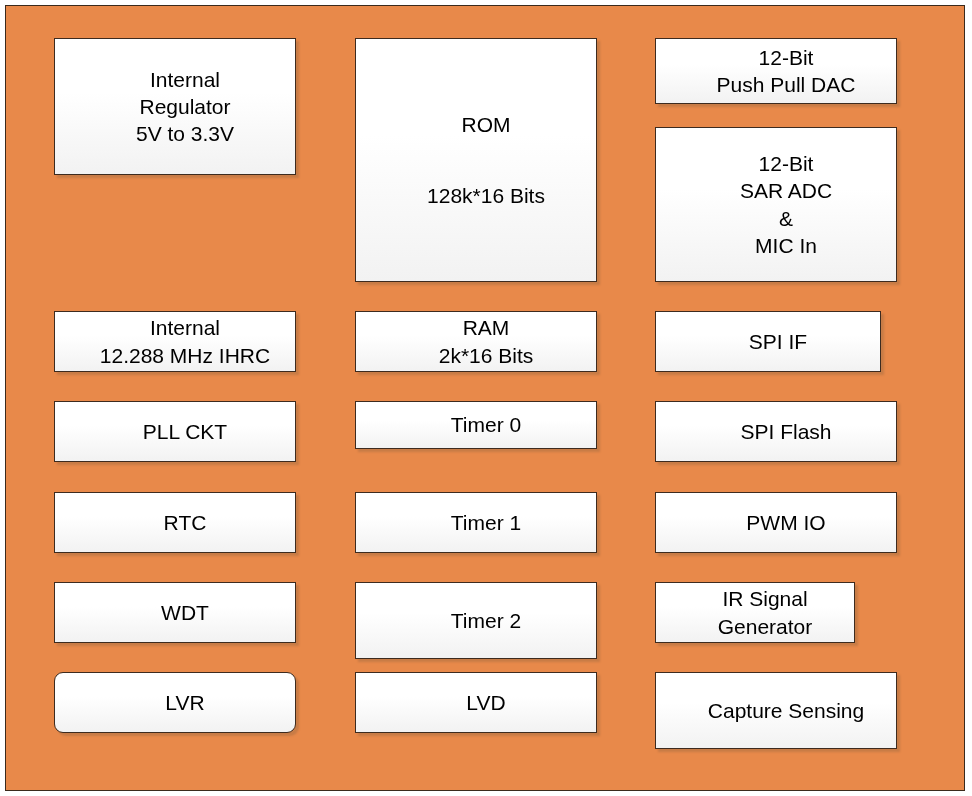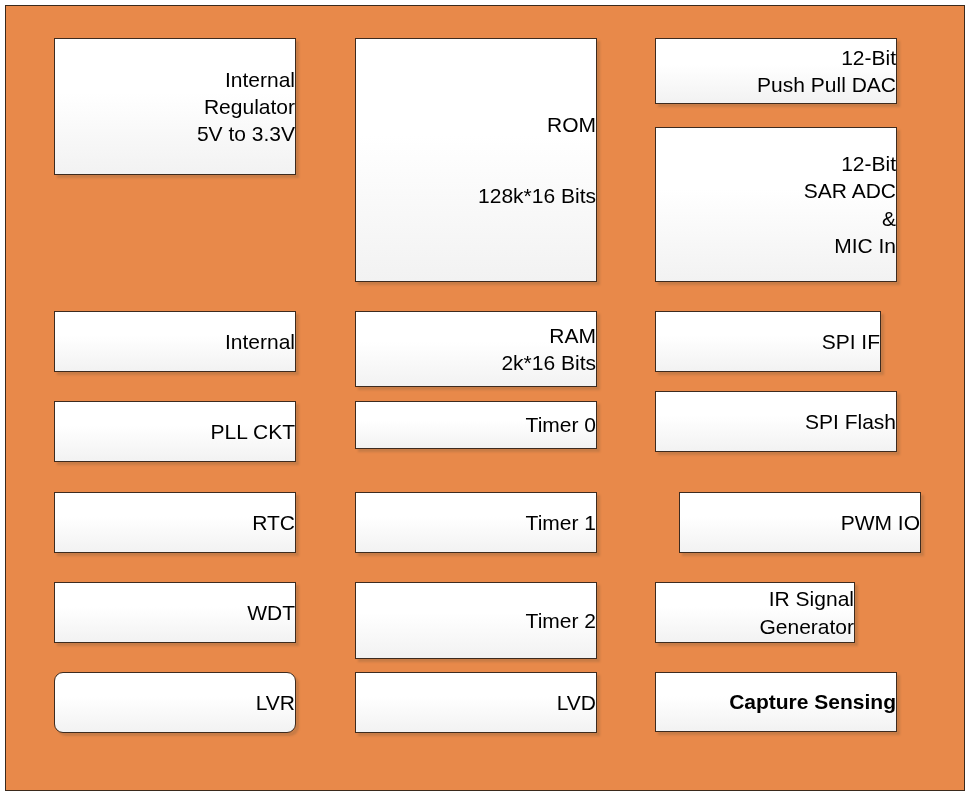--- a/index.html
+++ b/index.html
@@ -29,21 +29,21 @@
     box-sizing: border-box;
   }
   .block {
     position: absolute;
     box-sizing: border-box;
     border: 1px solid #3d2b1f;
     background: linear-gradient(to bottom, #ffffff 0%, #fdfdfd 45%, #f2f2f2 100%);
     box-shadow: 3px 3px 2px rgba(120, 90, 60, 0.28);
     display: flex;
     flex-direction: column;
-    align-items: flex-end;
+    align-items: center;
     justify-content: center;
     text-align: center;
     color: #000000;
     font-family: "Liberation Sans", sans-serif;
     font-size: 21px;
     line-height: 1.30;
     letter-spacing: 0px;
     user-select: none;
     padding-left: 20px;
   }
@@ -61,40 +61,41 @@
 <div id="canvas">
   <div id="board" style="background: rgb(232, 137, 74);">
       <div style="position: absolute; left: 0px; top: 0px; width: 100%; height: 100%;">
         <div class="block" style="left: 48px; top: 32px; width: 242px; height: 137px; border-color: rgb(61, 43, 31); color: rgb(0, 0, 0); background: linear-gradient(rgb(255, 255, 255) 0%, rgb(255, 255, 255) 40%, rgb(242, 242, 242) 100%);">
           <span class="line">Internal</span>
           <span class="line">Regulator</span>
           <span class="line">5V to 3.3V</span>
         </div>
         <div class="block" style="left: 48px; top: 305px; width: 242px; height: 61px; border-color: rgb(61, 43, 31); color: rgb(0, 0, 0); background: linear-gradient(rgb(255, 255, 255) 0%, rgb(255, 255, 255) 40%, rgb(242, 242, 242) 100%);">
           <span class="line">Internal</span>
+          <span class="line">12.288 MHz IHRC</span>
         </div>
         <div class="block" style="left: 48px; top: 395px; width: 242px; height: 61px; border-color: rgb(61, 43, 31); color: rgb(0, 0, 0); background: linear-gradient(rgb(255, 255, 255) 0%, rgb(255, 255, 255) 40%, rgb(242, 242, 242) 100%);">
           <span class="line">PLL CKT</span>
         </div>
         <div class="block" style="left: 48px; top: 486px; width: 242px; height: 61px; border-color: rgb(61, 43, 31); color: rgb(0, 0, 0); background: linear-gradient(rgb(255, 255, 255) 0%, rgb(255, 255, 255) 40%, rgb(242, 242, 242) 100%);">
           <span class="line">RTC</span>
         </div>
         <div class="block" style="left: 48px; top: 576px; width: 242px; height: 61px; border-color: rgb(61, 43, 31); color: rgb(0, 0, 0); background: linear-gradient(rgb(255, 255, 255) 0%, rgb(255, 255, 255) 40%, rgb(242, 242, 242) 100%);">
           <span class="line">WDT</span>
         </div>
         <div class="block" style="left: 48px; top: 666px; width: 242px; height: 61px; border-color: rgb(61, 43, 31); color: rgb(0, 0, 0); background: linear-gradient(rgb(255, 255, 255) 0%, rgb(255, 255, 255) 40%, rgb(242, 242, 242) 100%); border-radius: 9px;">
           <span class="line">LVR</span>
         </div>
       </div>
       <div style="position: absolute; left: 0px; top: 0px; width: 100%; height: 100%; border-radius: 20px;">
         <div class="block spaced" style="left: 349px; top: 32px; width: 242px; height: 244px; border-color: rgb(61, 43, 31); color: rgb(0, 0, 0); background: linear-gradient(rgb(255, 255, 255) 0%, rgb(255, 255, 255) 40%, rgb(242, 242, 242) 100%);">
           <span class="line">ROM</span>
           <span class="line gap-top">128k*16 Bits</span>
         </div>
-        <div class="block" style="left: 349px; top: 305px; width: 242px; height: 76px; border-color: rgb(61, 43, 31); color: rgb(0, 0, 0); background: linear-gradient(rgb(255, 255, 255) 0%, rgb(255, 255, 255) 40%, rgb(242, 242, 242) 100%);">
+        <div class="block" style="left: 349px; top: 305px; width: 242px; height: 61px; border-color: rgb(61, 43, 31); color: rgb(0, 0, 0); background: linear-gradient(rgb(255, 255, 255) 0%, rgb(255, 255, 255) 40%, rgb(242, 242, 242) 100%);">
           <span class="line">RAM</span>
           <span class="line">2k*16 Bits</span>
         </div>
         <div class="block" style="left: 349px; top: 395px; width: 242px; height: 48px; border-color: rgb(61, 43, 31); color: rgb(0, 0, 0); background: linear-gradient(rgb(255, 255, 255) 0%, rgb(255, 255, 255) 40%, rgb(242, 242, 242) 100%);">
           <span class="line">Timer 0</span>
         </div>
         <div class="block" style="left: 349px; top: 486px; width: 242px; height: 61px; border-color: rgb(61, 43, 31); color: rgb(0, 0, 0); background: linear-gradient(rgb(255, 255, 255) 0%, rgb(255, 255, 255) 40%, rgb(242, 242, 242) 100%);">
           <span class="line">Timer 1</span>
         </div>
         <div class="block" style="left: 349px; top: 576px; width: 242px; height: 77px; border-color: rgb(61, 43, 31); color: rgb(0, 0, 0); background: linear-gradient(rgb(255, 255, 255) 0%, rgb(255, 255, 255) 40%, rgb(242, 242, 242) 100%);">
@@ -111,28 +112,28 @@
         </div>
         <div class="block" style="left: 649px; top: 121px; width: 242px; height: 155px; border-color: rgb(61, 43, 31); color: rgb(0, 0, 0); background: linear-gradient(rgb(255, 255, 255) 0%, rgb(255, 255, 255) 40%, rgb(242, 242, 242) 100%);">
           <span class="line">12-Bit</span>
           <span class="line">SAR ADC</span>
           <span class="line">&amp;</span>
           <span class="line">MIC In</span>
         </div>
         <div class="block" style="left: 649px; top: 305px; width: 226px; height: 61px; border-color: rgb(61, 43, 31); color: rgb(0, 0, 0); background: linear-gradient(rgb(255, 255, 255) 0%, rgb(255, 255, 255) 40%, rgb(242, 242, 242) 100%);">
           <span class="line">SPI IF</span>
         </div>
-        <div class="block" style="left: 649px; top: 385px; width: 242px; height: 61px; border-color: rgb(61, 43, 31); color: rgb(0, 0, 0); background: linear-gradient(rgb(255, 255, 255) 0%, rgb(255, 255, 255) 40%, rgb(242, 242, 242) 100%);">
+        <div class="block" style="left: 649px; top: 395px; width: 242px; height: 61px; border-color: rgb(61, 43, 31); color: rgb(0, 0, 0); background: linear-gradient(rgb(255, 255, 255) 0%, rgb(255, 255, 255) 40%, rgb(242, 242, 242) 100%);">
           <span class="line">SPI Flash</span>
         </div>
-        <div class="block" style="left: 649px; top: 486px; width: 242px; height: 61px; border-color: rgb(61, 43, 31); color: rgb(0, 0, 0); background: linear-gradient(rgb(255, 255, 255) 0%, rgb(255, 255, 255) 40%, rgb(242, 242, 242) 100%); margin-left: 24px;">
+        <div class="block" style="left: 649px; top: 486px; width: 242px; height: 61px; border-color: rgb(61, 43, 31); color: rgb(0, 0, 0); background: linear-gradient(rgb(255, 255, 255) 0%, rgb(255, 255, 255) 40%, rgb(242, 242, 242) 100%);">
           <span class="line">PWM IO</span>
         </div>
         <div class="block" style="left: 649px; top: 576px; width: 200px; height: 61px; border-color: rgb(61, 43, 31); color: rgb(0, 0, 0); background: linear-gradient(rgb(255, 255, 255) 0%, rgb(255, 255, 255) 40%, rgb(242, 242, 242) 100%);">
           <span class="line">IR Signal</span>
           <span class="line">Generator</span>
         </div>
-        <div class="block" style="left: 649px; top: 666px; width: 242px; height: 60px; border-color: rgb(61, 43, 31); color: rgb(0, 0, 0); background: linear-gradient(rgb(255, 255, 255) 0%, rgb(255, 255, 255) 40%, rgb(242, 242, 242) 100%); font-weight: bold;">
+        <div class="block" style="left: 649px; top: 666px; width: 242px; height: 77px; border-color: rgb(61, 43, 31); color: rgb(0, 0, 0); background: linear-gradient(rgb(255, 255, 255) 0%, rgb(255, 255, 255) 40%, rgb(242, 242, 242) 100%);">
           <span class="line">Capture Sensing</span>
         </div>
       </div>
     </div>
 </div>
 
 </body></html>

